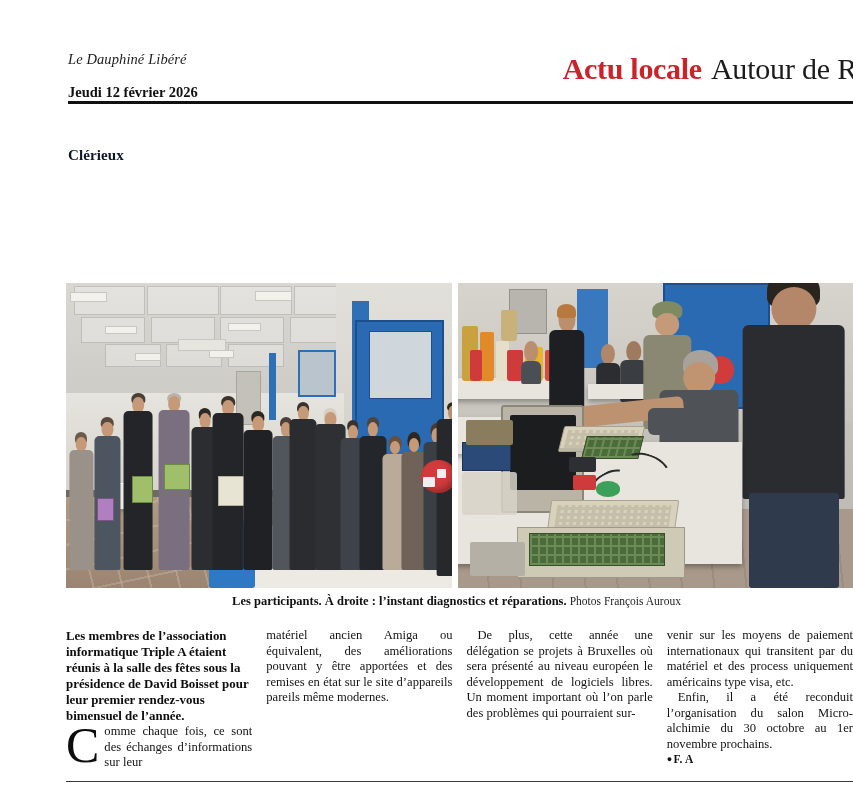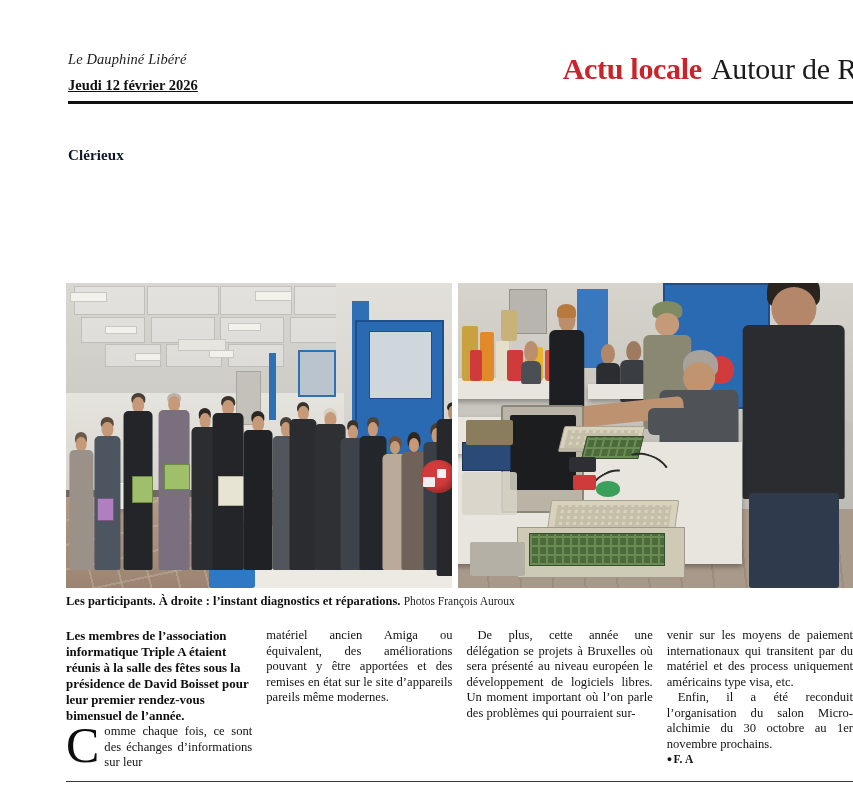--- a/index.html
+++ b/index.html
@@ -32,24 +32,23 @@
     color:#1b1b1b;
     letter-spacing:.1px;
     line-height:1.1;
     white-space:nowrap;
   }
   .mast-date{
     font-family:"Liberation Serif", serif;
     font-weight:bold;
     font-size:14.5px;
     color:#111;
-    margin-top:10px;
+    margin-top:17px;
     line-height:1.1;
     white-space:nowrap;
-    text-decoration:underline;
   }
   .mast-right{
     position:absolute;
     right:-4px; top:2px;
     white-space:nowrap;
     display:flex;align-items:baseline;gap:9px;
   }
   .mast-section{
     font-family:"Liberation Serif", serif;
     font-weight:bold;
@@ -108,20 +107,21 @@
   .photo-inner{position:absolute;inset:0;}
 
   
   .caption{
     position:absolute;
     left:66px;top:594px;right:6px;
     font-family:"Liberation Serif", serif;
     font-size:12.5px;
     line-height:1.25;
     color:#111;
+    text-align:center;
   }
   .caption b{font-weight:bold;}
   .caption .credit{
     font-weight:normal;
     font-size:11.5px;
     color:#222;
   }
 
   
   .body-cols{

